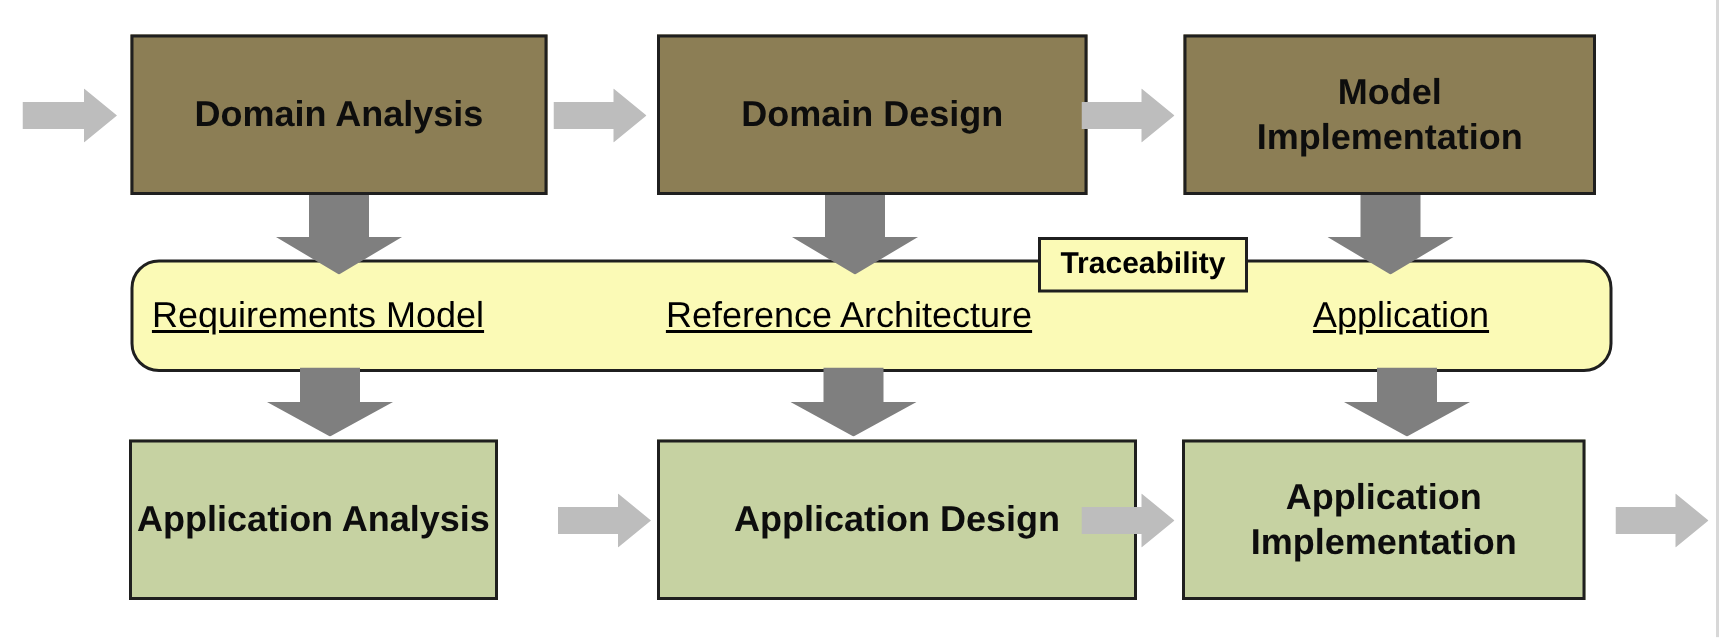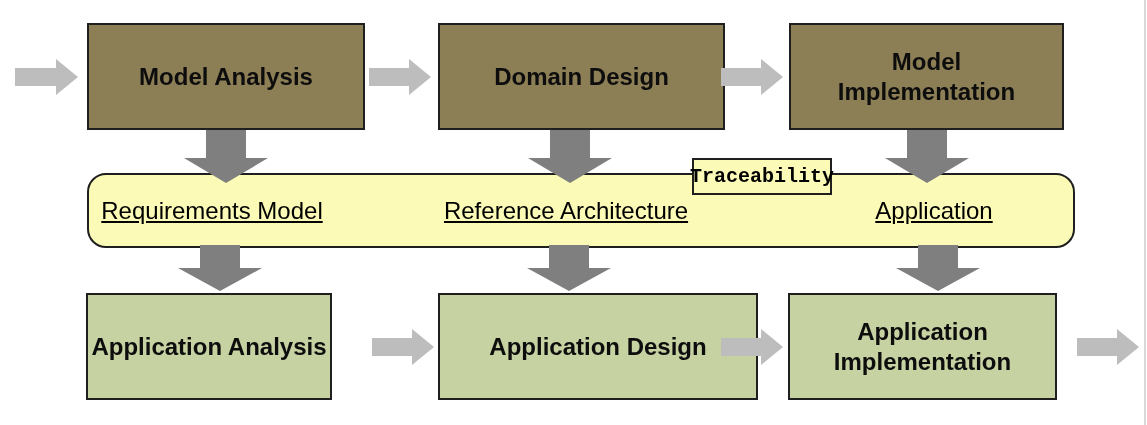--- a/index.html
+++ b/index.html
@@ -26,21 +26,21 @@
     border:2px solid var(--box-border,#1f1f1f);border-radius:19px;z-index:0;
   }
   .band-label{
     position:absolute;top:211px;transform:translate(-50%,-50%);
     font-size:24px;color:#000;white-space:nowrap;z-index:1;text-decoration:underline;
   }
   .tag{
     position:absolute;left:692px;top:158px;width:140px;height:37px;
     box-sizing:border-box;background:var(--tag-fill,#FBFAB6);
     border:2px solid var(--box-border,#1f1f1f);
-    display:flex;align-items:center;justify-content:center;z-index:4;font-family:Liberation Mono, monospace;
+    display:flex;align-items:center;justify-content:center;z-index:4;
   }
   .tag-label{font-weight:bold;font-size:20px;color:#000;white-space:nowrap;}
   .arrow{position:absolute;z-index:3;display:block;}
   .arrow-right{color:var(--right-arrow-gray,#BDBDBD);}
   .arrow-down{color:var(--down-arrow-gray,#7F7F7F);}
   .page-edge{
     position:absolute;top:0;right:1px;width:2px;height:425px;
     background:var(--page-edge,#D8D8D8);z-index:5;
   }
 </style>
@@ -52,21 +52,21 @@
   <div class="band"></div>
   <span class="band-label" style="left:212px">Requirements Model</span>
   <span class="band-label" style="left:566px">Reference Architecture</span>
   <span class="band-label" style="left:934px">Application</span>
 
   <div class="tag">
     <span class="tag-label">Traceability</span>
   </div>
 
   <div class="box domain" style="left:87px;top:23px;width:278px">
-    <span class="box-label">Model Analysis</span>
+    <span class="box-label">Domain Analysis</span>
   </div>
   <div class="box domain" style="left:438px;top:23px;width:287px">
     <span class="box-label">Domain Design</span>
   </div>
   <div class="box domain two-line" style="left:789px;top:23px;width:275px">
     <span class="box-label">Model Implementation</span>
   </div>
 
   <div class="box application" style="left:86px;top:293px;width:246px">
     <span class="box-label">Application Analysis</span>

